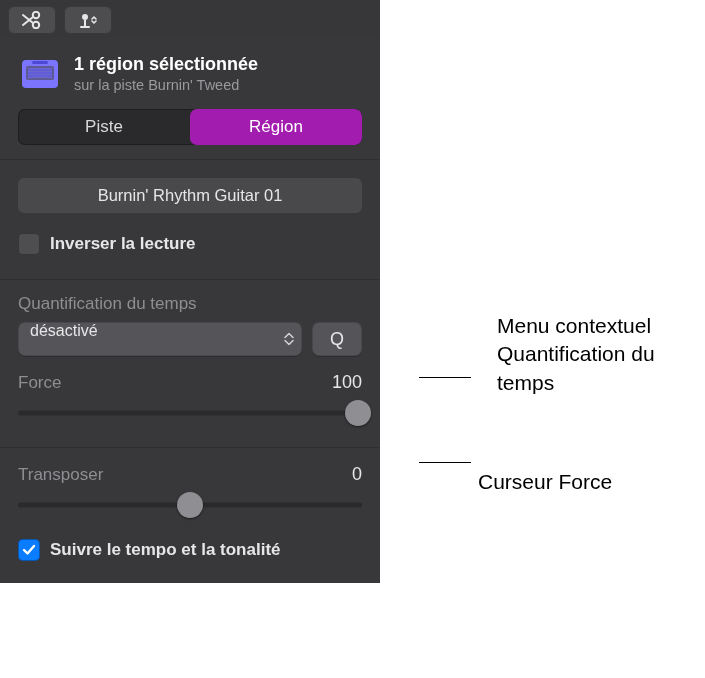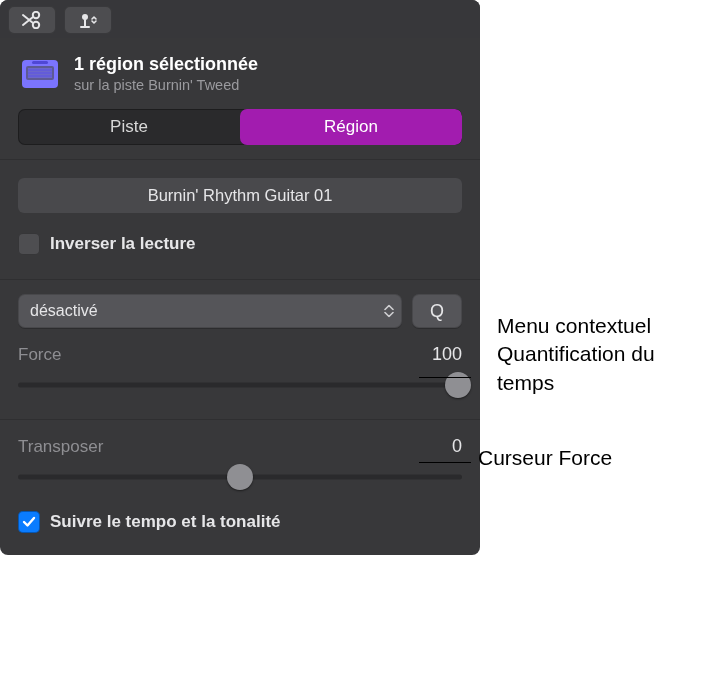--- a/index.html
+++ b/index.html
@@ -4,23 +4,23 @@
 <style>
   * { box-sizing: border-box; margin: 0; padding: 0; }
   body {
     font-family: -apple-system, BlinkMacSystemFont, "Helvetica Neue", Arial, sans-serif;
     background: #fff;
     width: 705px;
     height: 678px;
     position: relative;
   }
   .panel {
-    width: 480px;
+    width: 380px;
     background: #38383a;
-    border-radius: 8px;
+    border-radius: 0;
     overflow: hidden;
     position: relative;
   }
   .topbar {
     display: flex;
     gap: 8px;
     padding: 6px 8px 4px 8px;
     background: #37373a;
   }
   .icon-btn {
@@ -127,21 +127,20 @@
     display: flex;
     gap: 10px;
     align-items: center;
   }
   .dropdown {
     flex: 1;
     background: #555559;
     border-radius: 7px;
     height: 34px;
     display: flex;
-    align-items: center;
     padding: 0 12px;
     color: #e6e6e8;
     font-size: 16px;
     position: relative;
     box-shadow: inset 0 0 0 1px rgba(0,0,0,.15), 0 1px 0 rgba(0,0,0,.2);
   }
   .dropdown .arrows {
     position: absolute;
     right: 8px;
     top: 50%;
@@ -268,20 +267,21 @@
     <div class="region-name-box">Burnin' Rhythm Guitar 01</div>
     <div class="check-row">
       <div class="checkbox"></div>
       <div class="check-label">Inverser la lecture</div>
     </div>
   </div>
 
   <div class="divider"></div>
 
   <div class="section" style="padding-bottom:20px;">
+    <div class="field-label">Quantification du temps</div>
     <div class="quant-row">
       <div class="dropdown">
         <span>désactivé</span>
         <span class="arrows">
           <svg width="10" height="6" viewBox="0 0 10 6">
               <path d="M1 5 L5 1 L9 5" stroke="#cfcfd2" stroke-width="1.6" fill="none" stroke-linecap="round" stroke-linejoin="round"></path>
             </svg>
           <svg width="10" height="6" viewBox="0 0 10 6">
               <path d="M1 1 L5 5 L9 1" stroke="#cfcfd2" stroke-width="1.6" fill="none" stroke-linecap="round" stroke-linejoin="round"></path>
             </svg>
@@ -323,15 +323,15 @@
   </div>
 
 </div>
 
 <div class="leader" style="left:419px; top:377px; width:52px;"></div>
 <div class="annotation" style="left:478px; top:312px; width:220px;margin-left:19px;">
   <span>Menu contextuel Quantification du temps</span>
 </div>
 
 <div class="leader" style="left:419px; top:462px; width:52px;"></div>
-<div class="annotation" style="left:478px; top:444px;">
+<div class="annotation" style="left:478px; top:468px;">
   <span>Curseur Force</span>
 </div>
 
 </body></html>

